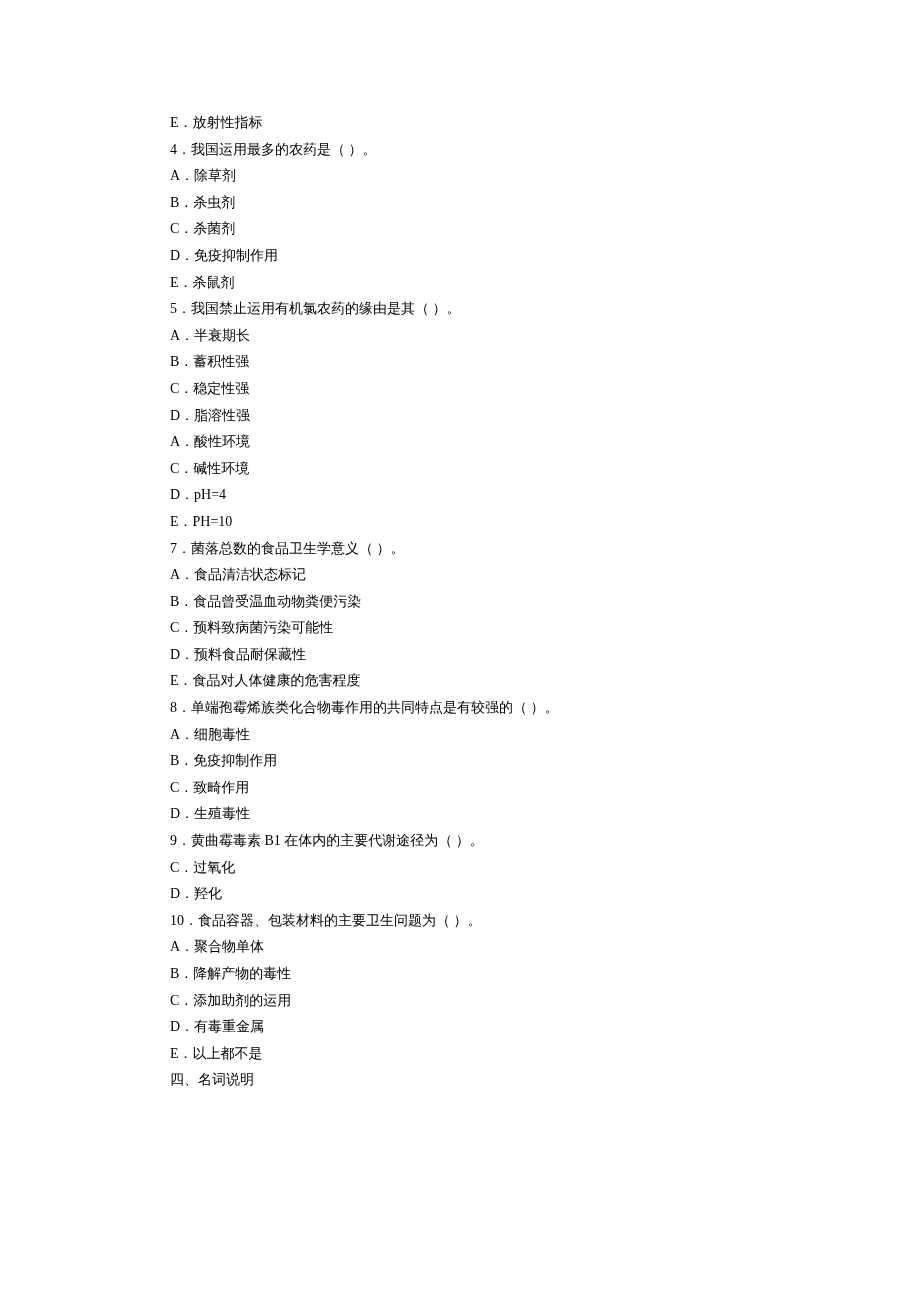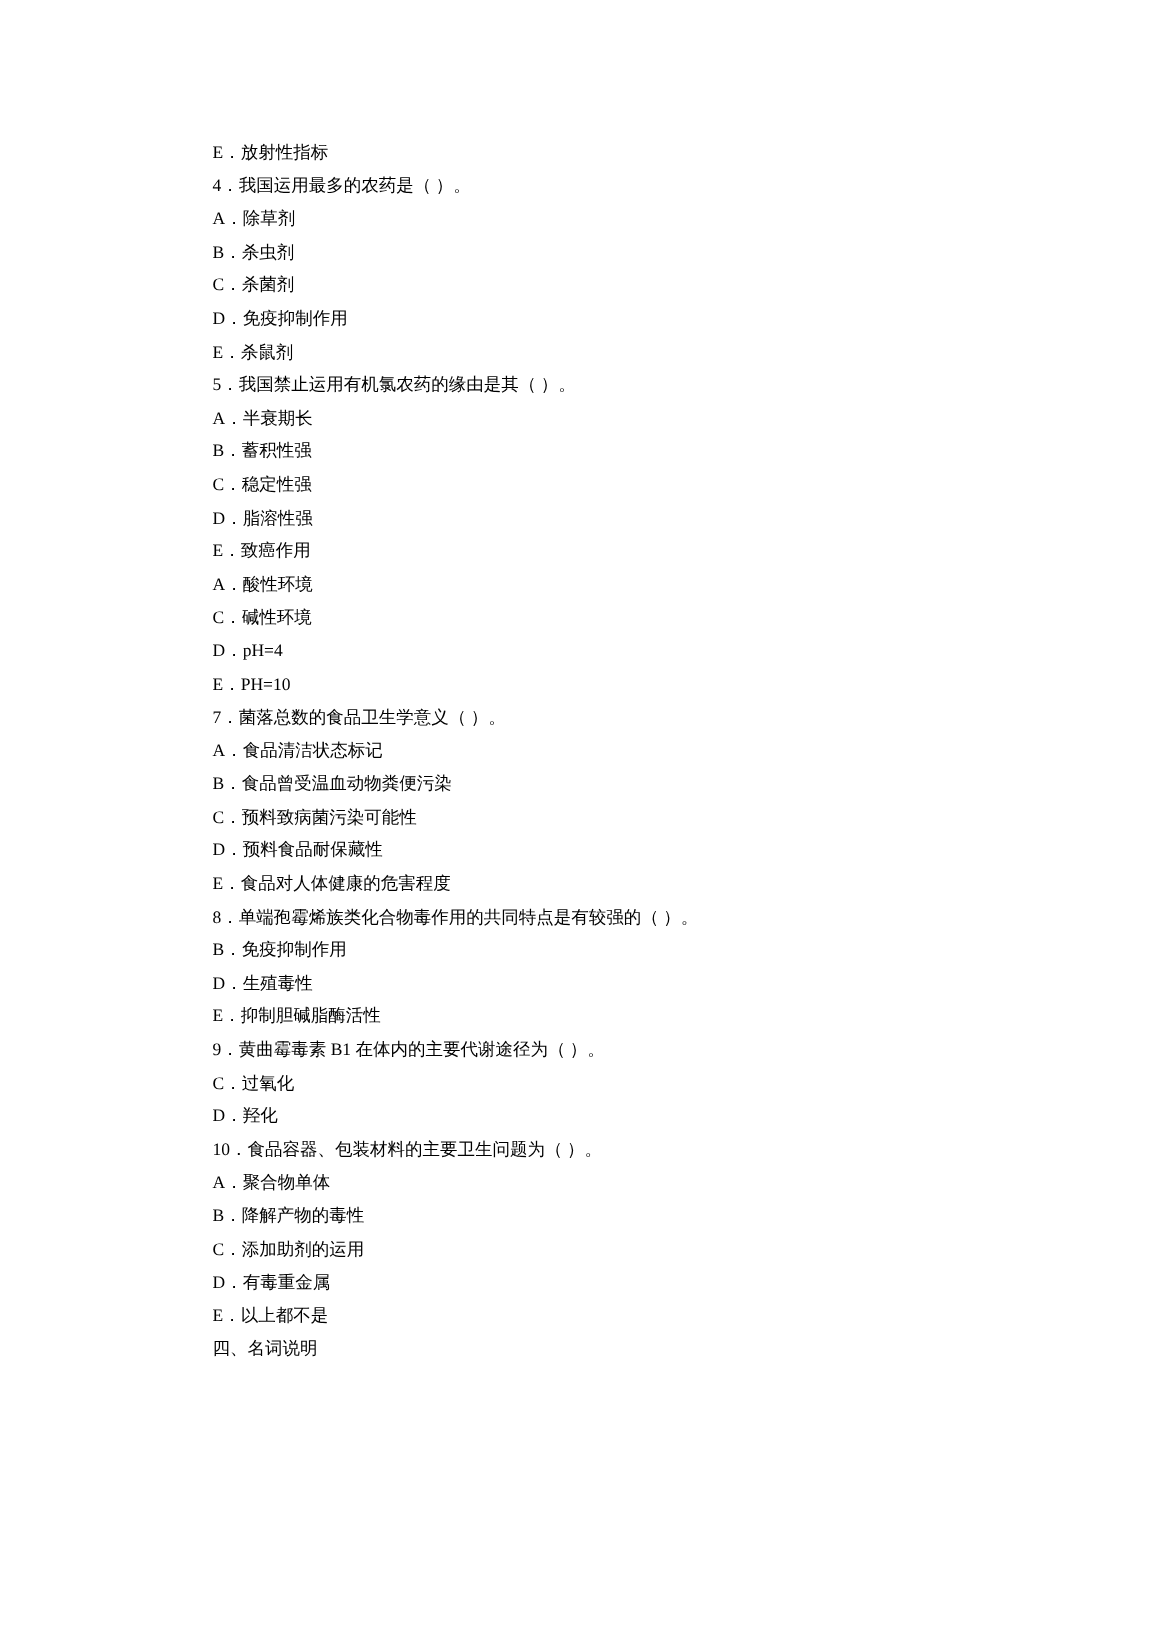--- a/index.html
+++ b/index.html
@@ -32,35 +32,35 @@
   <p class="line">A．除草剂</p>
   <p class="line">B．杀虫剂</p>
   <p class="line">C．杀菌剂</p>
   <p class="line">D．免疫抑制作用</p>
   <p class="line">E．杀鼠剂</p>
   <p class="line">5．我国禁止运用有机氯农药的缘由是其（ ）。</p>
   <p class="line">A．半衰期长</p>
   <p class="line">B．蓄积性强</p>
   <p class="line">C．稳定性强</p>
   <p class="line">D．脂溶性强</p>
-  <p class="line">E．致癌作用</p>
   <p class="line">A．酸性环境</p>
   <p class="line">C．碱性环境</p>
   <p class="line">D．pH=4</p>
   <p class="line">E．PH=10</p>
   <p class="line">7．菌落总数的食品卫生学意义（ ）。</p>
   <p class="line">A．食品清洁状态标记</p>
   <p class="line">B．食品曾受温血动物粪便污染</p>
   <p class="line">C．预料致病菌污染可能性</p>
   <p class="line">D．预料食品耐保藏性</p>
   <p class="line">E．食品对人体健康的危害程度</p>
   <p class="line">8．单端孢霉烯族类化合物毒作用的共同特点是有较强的（ ）。</p>
+  <p class="line">A．细胞毒性</p>
   <p class="line">B．免疫抑制作用</p>
+  <p class="line">C．致畸作用</p>
   <p class="line">D．生殖毒性</p>
-  <p class="line">E．抑制胆碱脂酶活性</p>
   <p class="line">9．黄曲霉毒素 B1 在体内的主要代谢途径为（ ）。</p>
   <p class="line">C．过氧化</p>
   <p class="line">D．羟化</p>
   <p class="line">10．食品容器、包装材料的主要卫生问题为（ ）。</p>
   <p class="line">A．聚合物单体</p>
   <p class="line">B．降解产物的毒性</p>
   <p class="line">C．添加助剂的运用</p>
   <p class="line">D．有毒重金属</p>
   <p class="line">E．以上都不是</p>
   <p class="line">四、名词说明</p>

